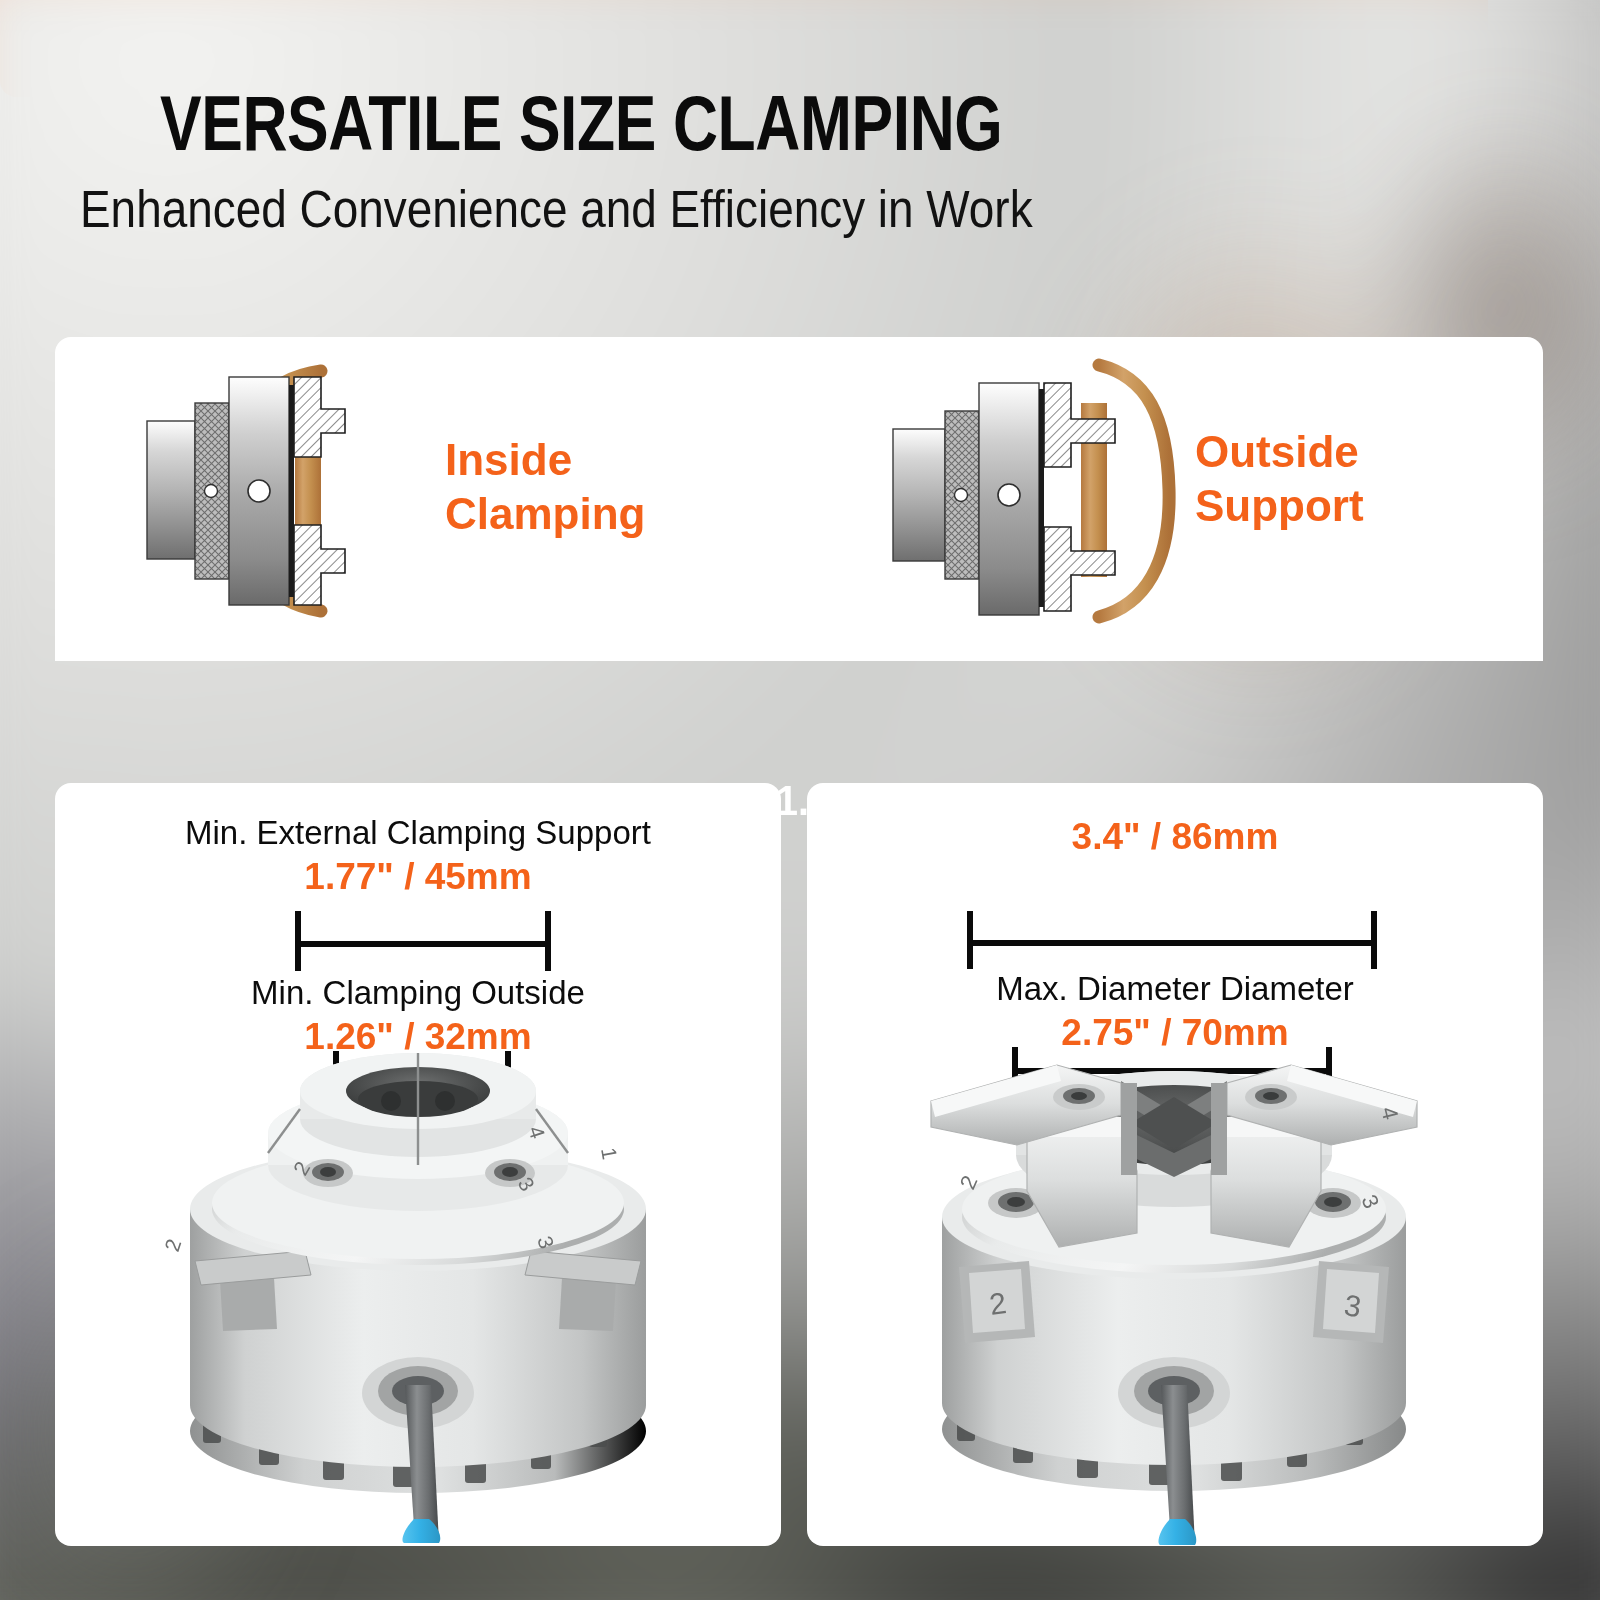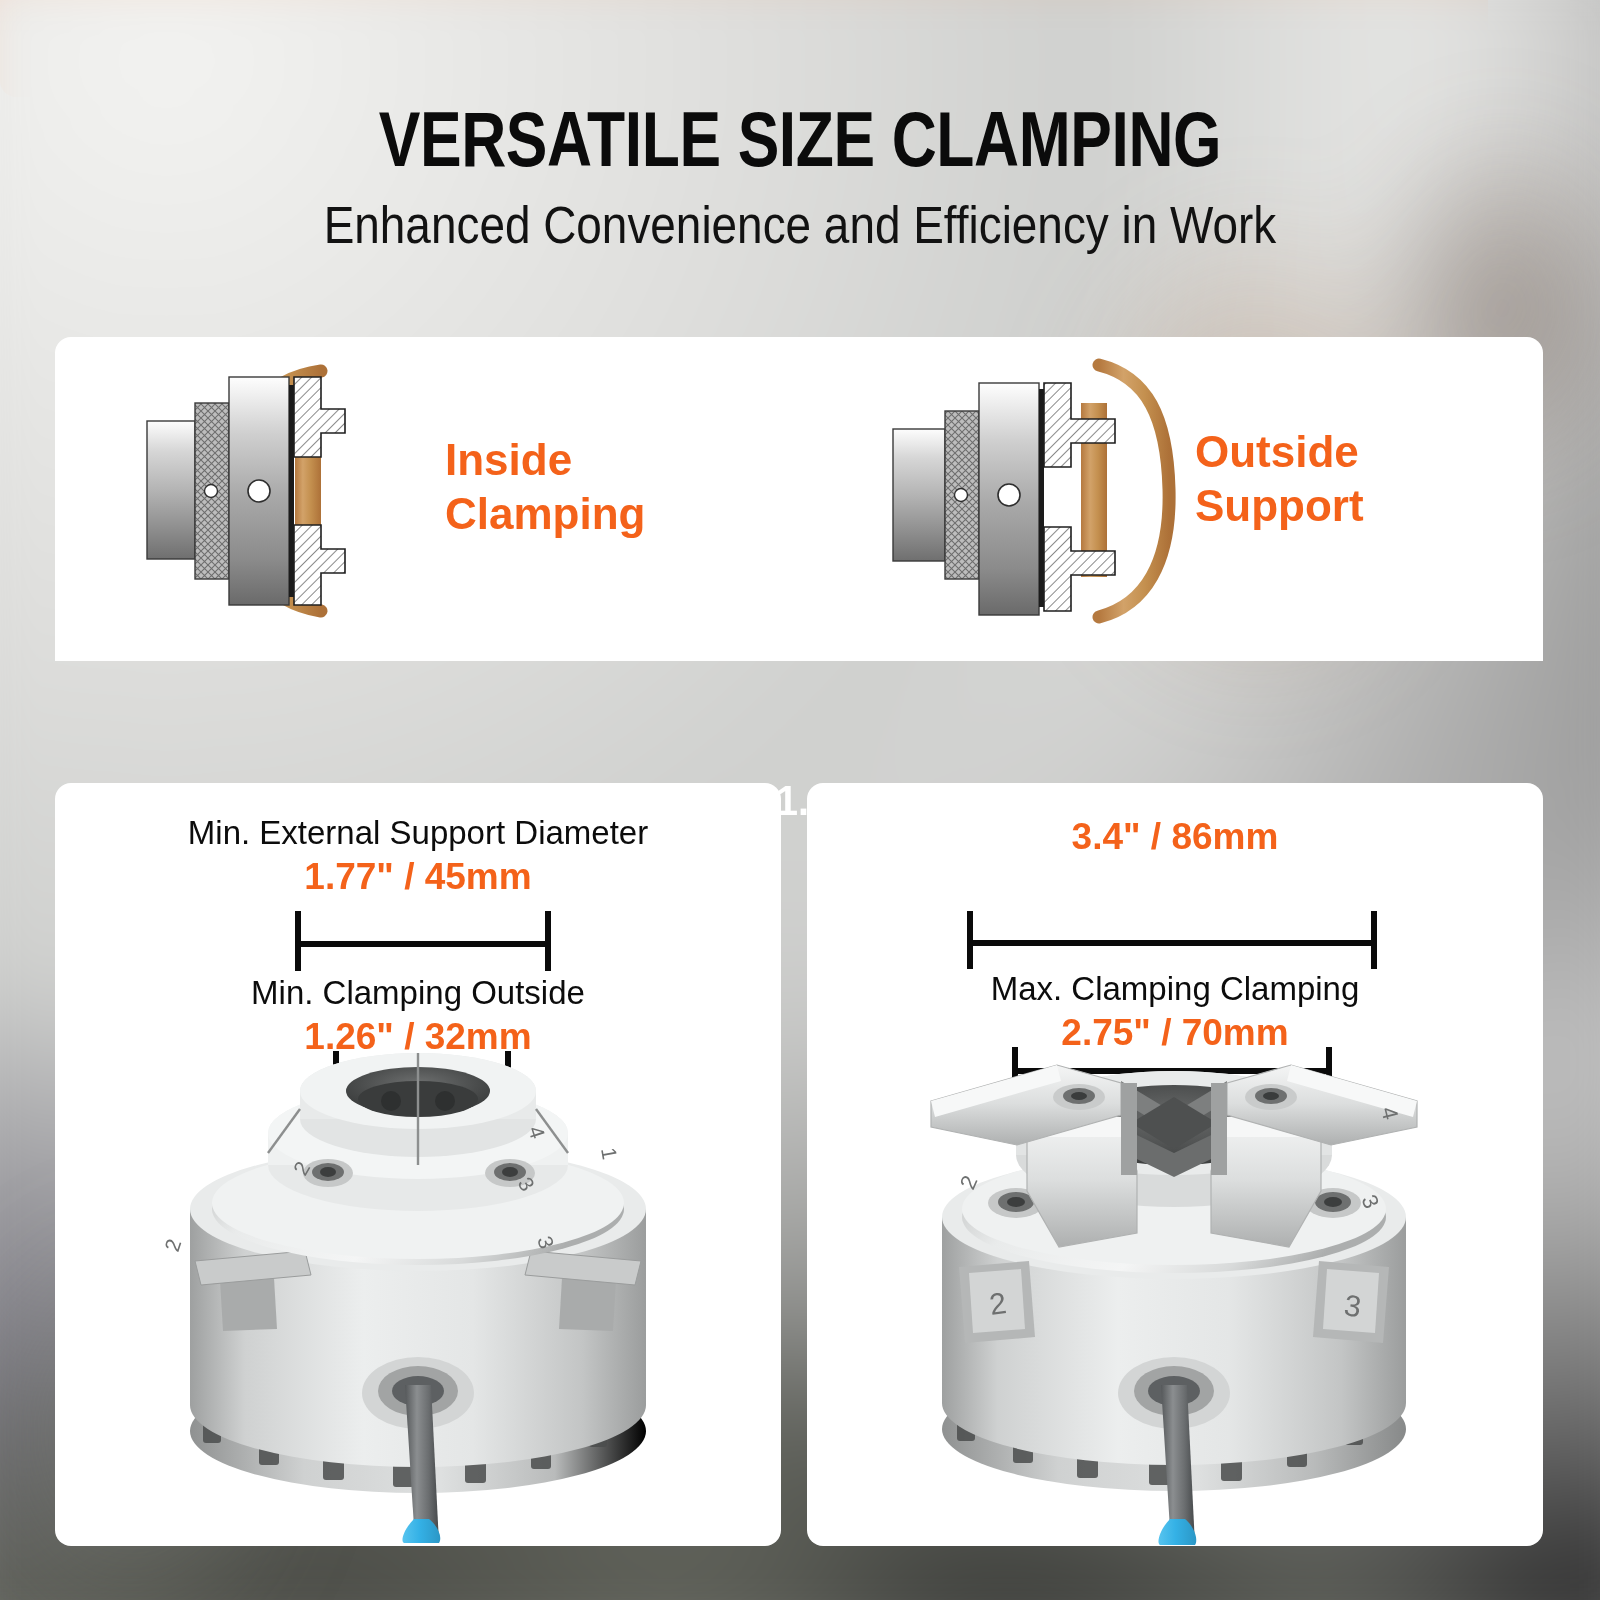--- a/index.html
+++ b/index.html
@@ -32,21 +32,21 @@
       linear-gradient(165deg, #e9e9e7 0%, #dcdcda 24%, #c3c3c1 46%, #8c8d8a 70%, #5c5d58 88%, #46473f 100%);
   }
   #bg .warm {
     background:
       radial-gradient(ellipse 16% 20% at 76% 30%, rgba(160,120,90,.40) 0%, transparent 72%),
       radial-gradient(ellipse 12% 16% at 90% 22%, rgba(90,70,58,.45) 0%, transparent 70%),
       radial-gradient(ellipse 14% 18% at 12% 86%, rgba(120,125,110,.45) 0%, transparent 72%);
   }
 
   
-  .header { position: absolute; left: 0; right: 0; top: 96px; text-align: center; }
+  .header { position: absolute; left: 0; right: 0; top: 80px; text-align: left; }
   .title {
     font-family: "Liberation Sans Narrow", "Liberation Sans", sans-serif;
     font-weight: bold;
     font-size: 78px;
     line-height: 86px;
     letter-spacing: -0.5px;
     color: #0b0b0b;
     transform: scaleX(.80);
     transform-origin: center;
     white-space: nowrap;
@@ -238,21 +238,21 @@
   </div>
 </div>
 
 <div id="band">
   <div class="band-text">Clamping Range: 1.26-3.4" (32-86 mm)</div>
 </div>
 
 <div class="card" id="card-left">
 
   <div class="dim-block" style="top:30px;">
-    <div class="dim-name">Min. External Support Diameter</div>
+    <div class="dim-name">Min. External Clamping Support</div>
     <div class="dim-val">1.77" / 45mm</div>
   </div>
 
   <div class="bracket" style="left:240px; top:128px; width:256px; height:60px;">
     <div class="tickL"></div>
     <div class="tickR"></div>
     <div class="bar"></div>
   </div>
 
   <div class="dim-block" style="top:190px;">
@@ -393,21 +393,21 @@
     <div class="dim-val">3.4" / 86mm</div>
   </div>
 
   <div class="bracket" style="left:160px; top:128px; width:410px; height:58px;">
     <div class="tickL"></div>
     <div class="tickR"></div>
     <div class="bar"></div>
   </div>
 
   <div class="dim-block" style="top:186px;">
-    <div class="dim-name">Max. Clamping Clamping</div>
+    <div class="dim-name">Max. Diameter Diameter</div>
     <div class="dim-val">2.75" / 70mm</div>
   </div>
 
   <div class="bracket" style="left:205px; top:264px; width:320px; height:42px;">
     <div class="tickL"></div>
     <div class="tickR"></div>
     <div class="bar"></div>
   </div>
 
   <div class="chuck" style="left:14px; top:222px;">

